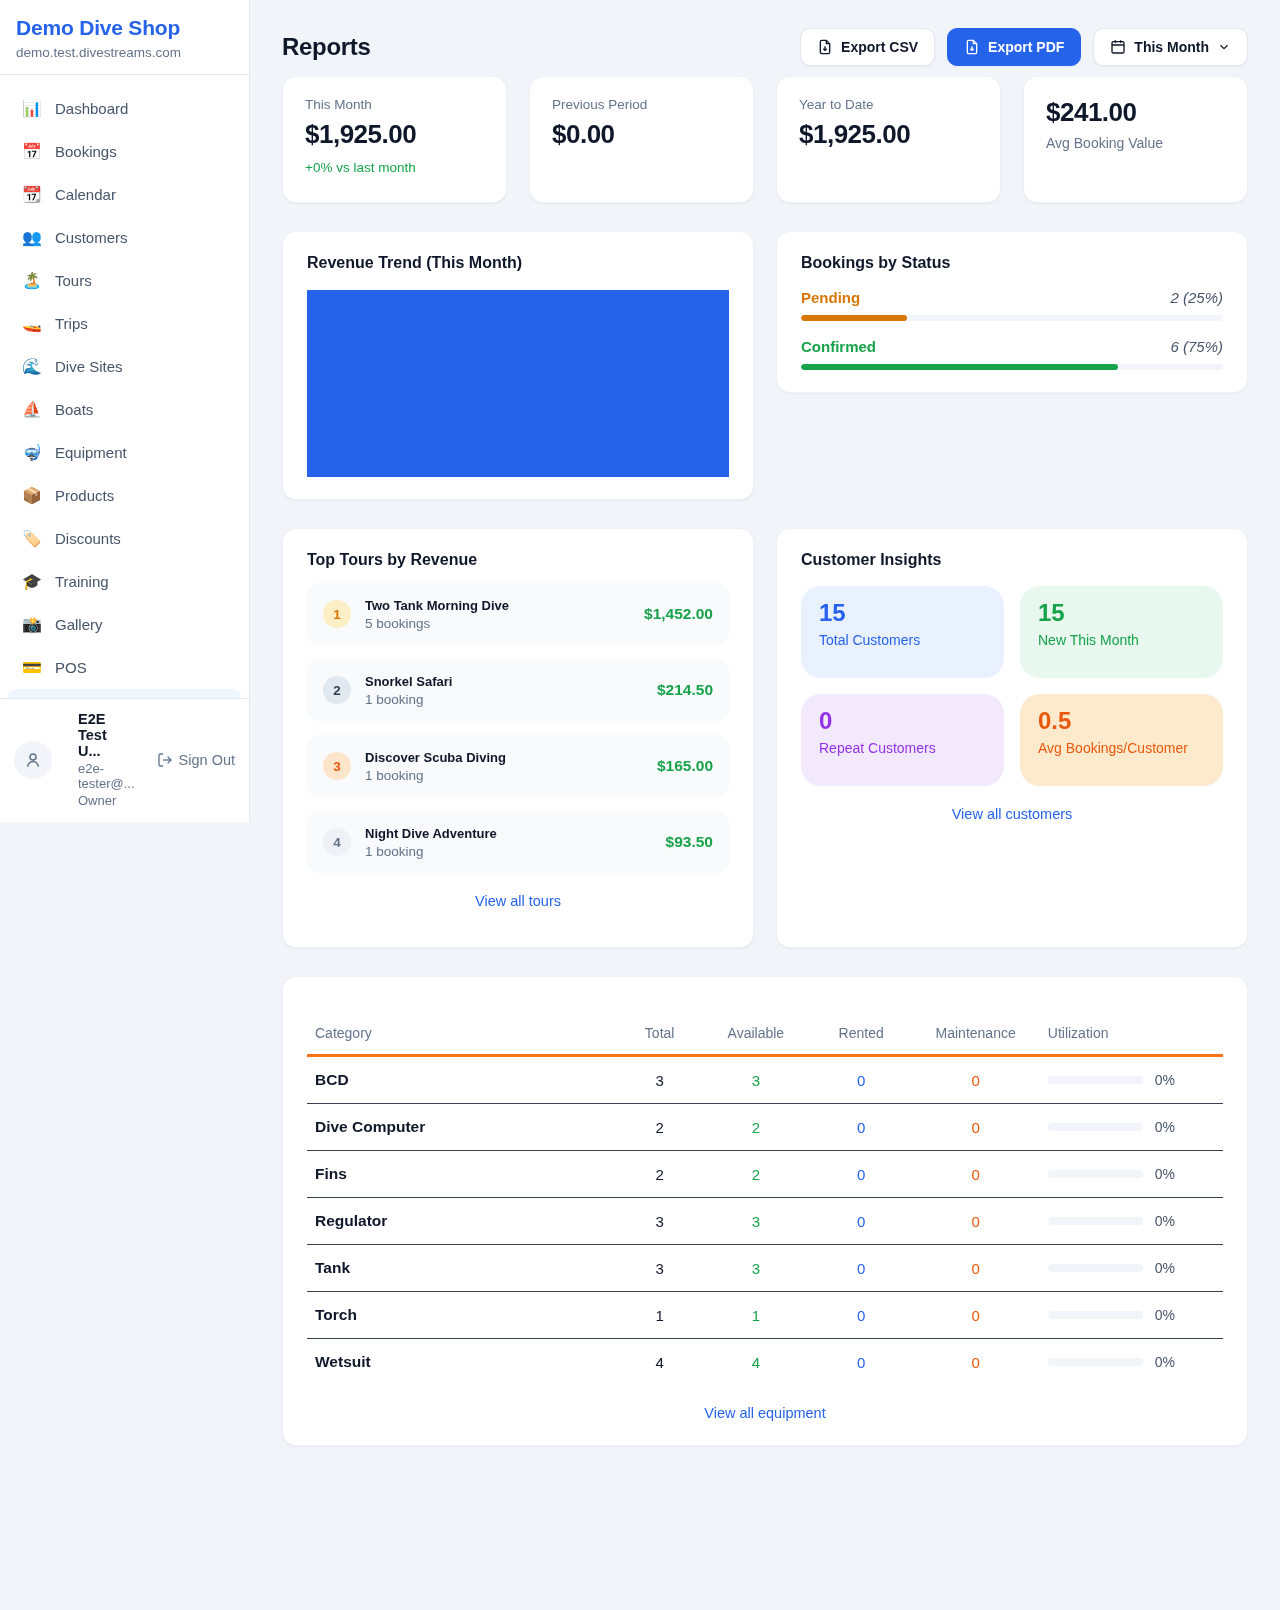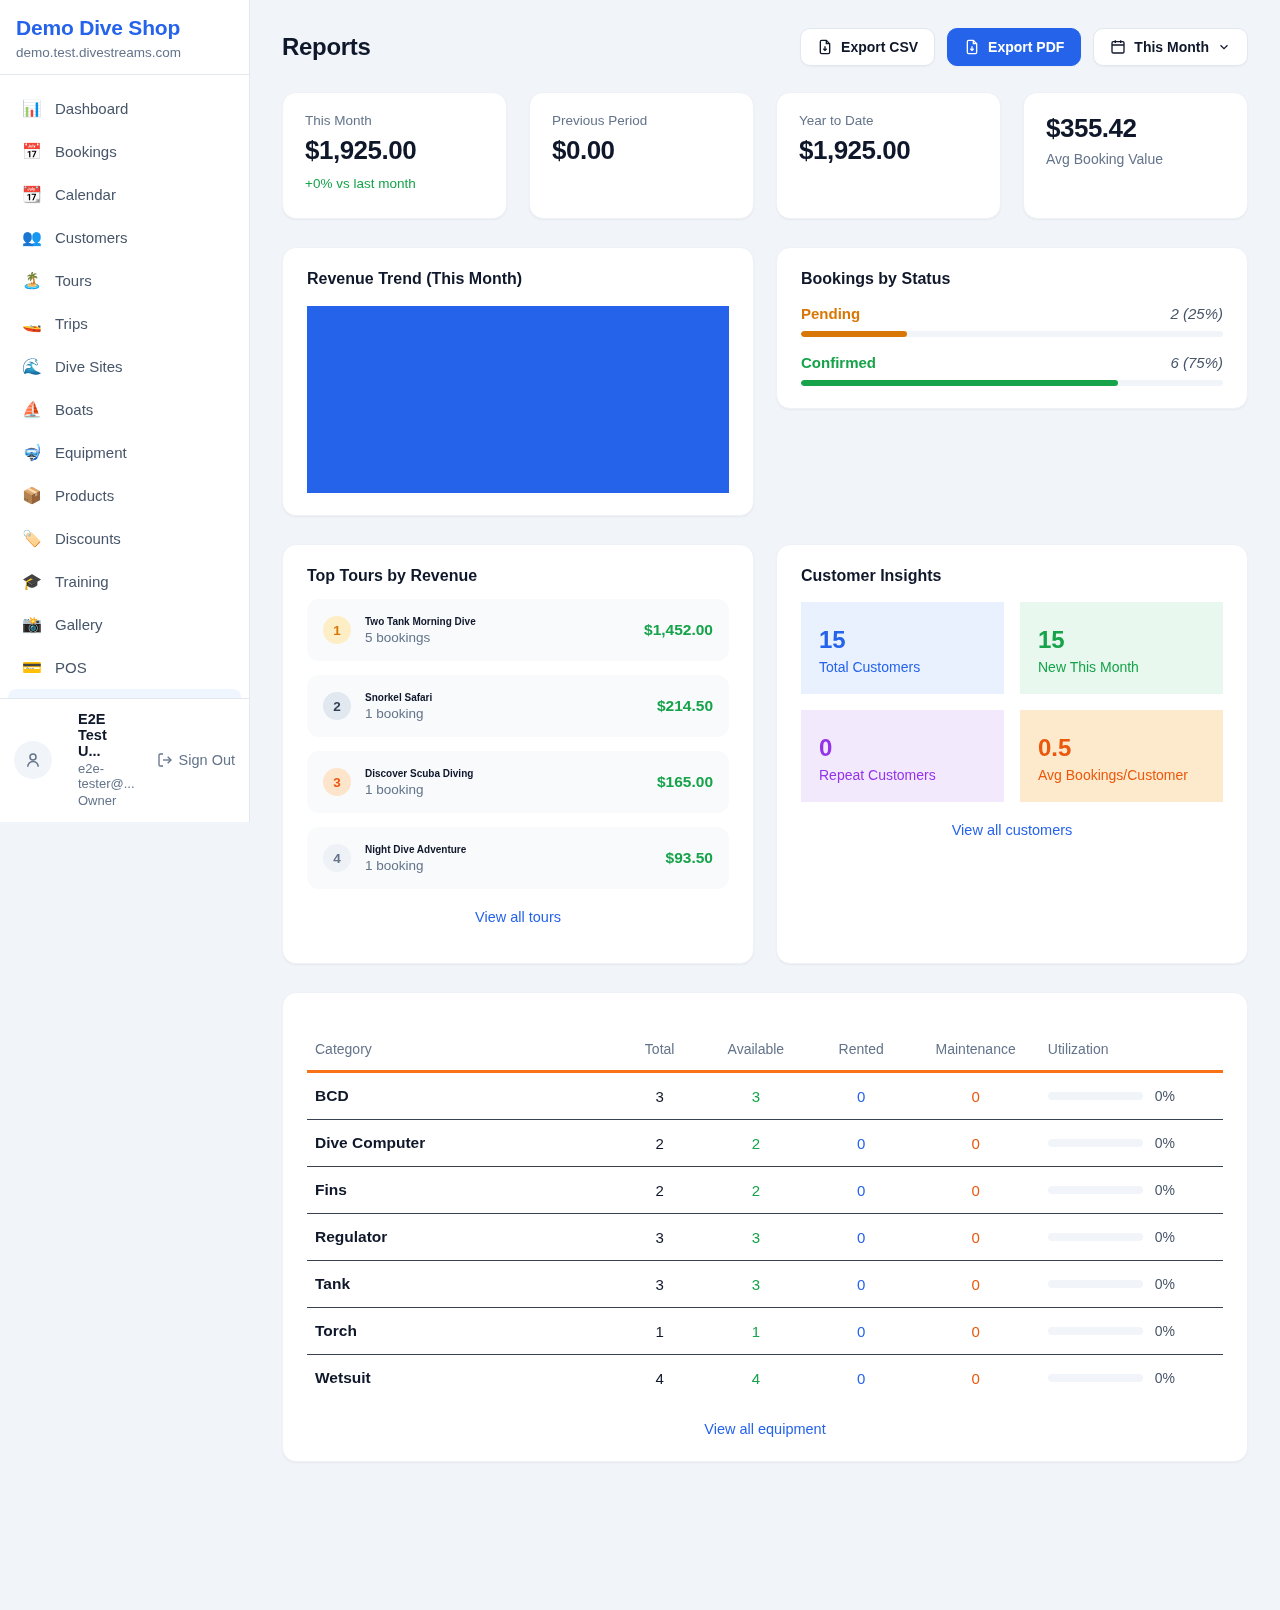--- a/index.html
+++ b/index.html
@@ -35,21 +35,21 @@
     width: 38px; height: 38px; border-radius: 50%; background: #f1f5f9;
     display: flex; align-items: center; justify-content: center; color: #64748b; flex: 0 0 38px;
   }
   .user-meta { min-width: 0; }
   .user-name { font-weight: 700; font-size: 14.5px; color: #0f172a; }
   .user-email { font-size: 13px; color: #64748b; margin-top: 2px; }
   .user-role { font-size: 13px; color: #64748b; margin-top: 2px; }
   .signout { margin-left: auto; display: flex; align-items: center; gap: 6px; color: #64748b; font-size: 14.5px; cursor: pointer; white-space: nowrap; }
   
   .main { margin-left: 250px; padding: 28px 32px 40px; }
-  .header-row { display: flex; justify-content: space-between; align-items: center; margin-bottom: 26px; }
+  .header-row { display: flex; justify-content: space-between; align-items: center; margin-bottom: 10px; }
   .page-title { font-size: 24px; font-weight: 800; letter-spacing: -.3px; }
   .header-actions { display: flex; gap: 12px; }
   .btn {
     display: inline-flex; align-items: center; gap: 8px; height: 38px; padding: 0 16px;
     border-radius: 10px; border: 1px solid #e2e8f0; background: #fff;
     font-size: 14px; font-weight: 600; color: #0f172a; cursor: pointer;
     box-shadow: 0 1px 2px rgba(15,23,42,.04);
   }
   .btn-primary { background: #2563eb; border-color: #2563eb; color: #fff; }
   .btn svg { flex: 0 0 auto; }
@@ -80,27 +80,27 @@
   .tall-card { height: 420px; }
   .tour-row {
     display: flex; align-items: center; gap: 14px;
     background: #f8fafc; border-radius: 12px; padding: 12px 16px; margin-top: 14px; height: 62px;
   }
   .rank-badge {
     width: 28px; height: 28px; border-radius: 50%; flex: 0 0 28px;
     display: flex; align-items: center; justify-content: center;
     font-size: 13.5px; font-weight: 600;
   }
-  .tour-name { font-size: 10px; font-weight: 600; color: #0f172a; }
+  .tour-name { font-size: 13px; font-weight: 600; color: #0f172a; }
   .tour-sub { font-size: 13.5px; color: #64748b; margin-top: 3px; }
   .tour-price { margin-left: auto; color: #16a34a; font-weight: 700; font-size: 15.5px; }
   .view-link { display: block; text-align: center; color: #2563eb; font-size: 14.5px; margin-top: 20px; text-decoration: none; cursor: pointer; }
   
   .tiles { display: grid; grid-template-columns: 1fr 1fr; gap: 16px; margin-top: 17px; }
-  .tile { border-radius: 0; padding: 24px 18px; height: 92px; }
+  .tile { border-radius: 20px; padding: 13px 18px; height: 92px; }
   .tile-value { font-size: 24px; font-weight: 800; }
   .tile-label { font-size: 14px; font-weight: 500; margin-top: 5px; }
   
   .equip-card { padding: 24px; }
   table { width: 100%; border-collapse: collapse; margin-top: 14px; }
   th {
     color: #64748b; font-weight: 500; font-size: 14px;
     padding: 10px 8px 13px; border-bottom: 3px solid #f97316; text-align: center;
   }
   th.col-category, th.col-utilization { text-align: left; }
@@ -264,21 +264,21 @@
     </div>
     <div class="card stat-card">
       <div class="stat-label">Previous Period</div>
       <div class="stat-value">$0.00</div>
     </div>
     <div class="card stat-card">
       <div class="stat-label">Year to Date</div>
       <div class="stat-value">$1,925.00</div>
     </div>
     <div class="card stat-card value-first">
-      <div class="stat-value">$355.42</div>
+      <div class="stat-value">$241.00</div>
       <div class="stat-label">Avg Booking Value</div>
     </div>
   </div>
 
   <div class="two-col">
     <div class="card">
       <div class="card-title">Revenue Trend (This Month)</div>
       <div class="chart-box" style="background-color: rgb(37, 99, 235);"></div>
     </div>
     <div class="card">

